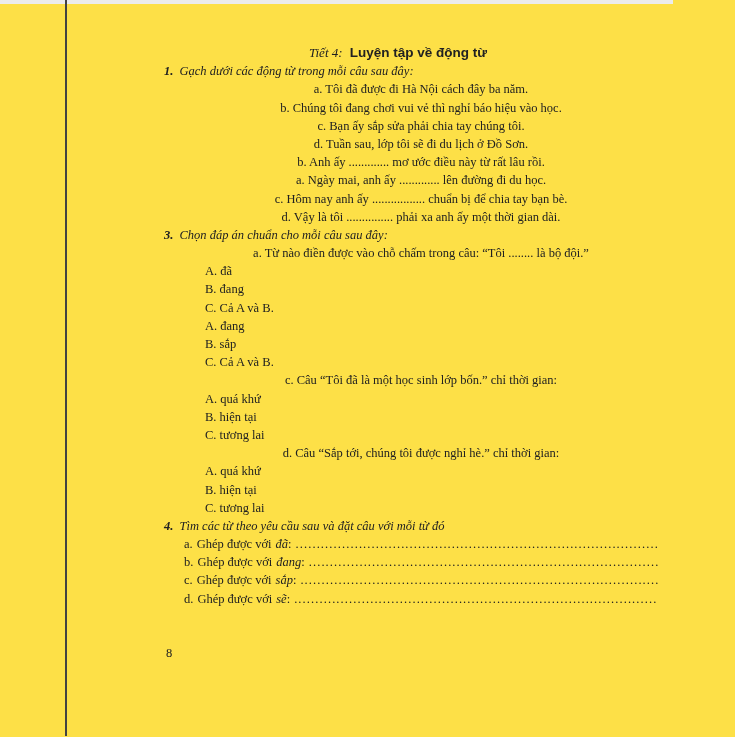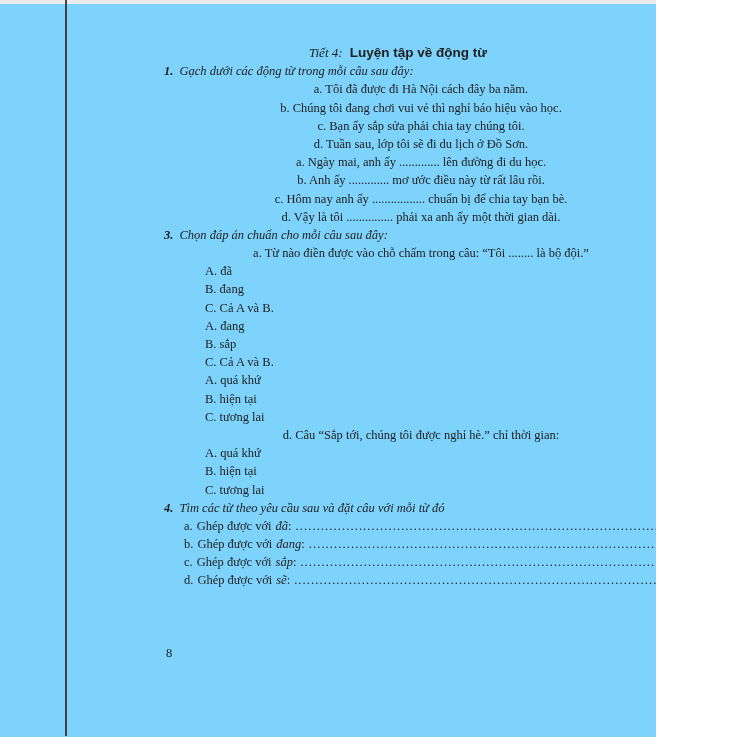--- a/index.html
+++ b/index.html
@@ -2,23 +2,23 @@
 <html><head>
 <meta charset="utf-8">
 <style>
   html, body {
     margin: 0;
     padding: 0;
     background: #ffffff;
   }
   .doc {
     position: relative;
-    width: 656px;
+    width: 735px;
     height: 737px;
-    background: #7dd3fc;
+    background: #fde047;
     overflow: hidden;
     font-family: "Liberation Serif", serif;
     color: #212121;
   }
   .top-strip {
     position: absolute;
     top: 0;
     left: 0;
     width: 673px;
     height: 4px;
@@ -107,36 +107,37 @@
 
     <div class="line">
       <span class="num">1.</span>
       <i class="h">Gạch dưới các động từ trong mỗi câu sau đây:</i>
     </div>
     <div class="line ind1">a. Tôi đã được đi Hà Nội cách đây ba năm.</div>
     <div class="line ind1">b. Chúng tôi đang chơi vui vẻ thì nghỉ báo hiệu vào học.</div>
     <div class="line ind1">c. Bạn ấy sắp sửa phải chia tay chúng tôi.</div>
     <div class="line ind1">d. Tuần sau, lớp tôi sẽ đi du lịch ở Đồ Sơn.</div>
 
+    <div class="line ind1">b. Anh ấy ............. mơ ước điều này từ rất lâu rồi.</div>
     <div class="line ind1">a. Ngày mai, anh ấy ............. lên đường đi du học.</div>
-    <div class="line ind1">b. Anh ấy ............. mơ ước điều này từ rất lâu rồi.</div>
     <div class="line ind1">c. Hôm nay anh ấy ................. chuẩn bị để chia tay bạn bè.</div>
     <div class="line ind1">d. Vậy là tôi ............... phải xa anh ấy một thời gian dài.</div>
 
     <div class="line">
       <span class="num">3.</span>
       <i class="h">Chọn đáp án chuẩn cho mỗi câu sau đây:</i>
     </div>
     <div class="line ind1">a. Từ nào điền được vào chỗ chấm trong câu: “Tôi ........ là bộ đội.”</div>
     <div class="line ind2">A. đã</div>
     <div class="line ind2">B. đang</div>
     <div class="line ind2">C. Cả A và B.</div>
     <div class="line ind2">A. đang</div>
     <div class="line ind2">B. sắp</div>
     <div class="line ind2">C. Cả A và B.</div>
+    <div class="line ind1">c. Câu “Tôi đã là một học sinh lớp bốn.” chỉ thời gian:</div>
     <div class="line ind2">A. quá khứ</div>
     <div class="line ind2">B. hiện tại</div>
     <div class="line ind2">C. tương lai</div>
     <div class="line ind1">d. Câu “Sắp tới, chúng tôi được nghỉ hè.” chỉ thời gian:</div>
     <div class="line ind2">A. quá khứ</div>
     <div class="line ind2">B. hiện tại</div>
     <div class="line ind2">C. tương lai</div>
 
     <div class="line">
       <span class="num">4.</span>

